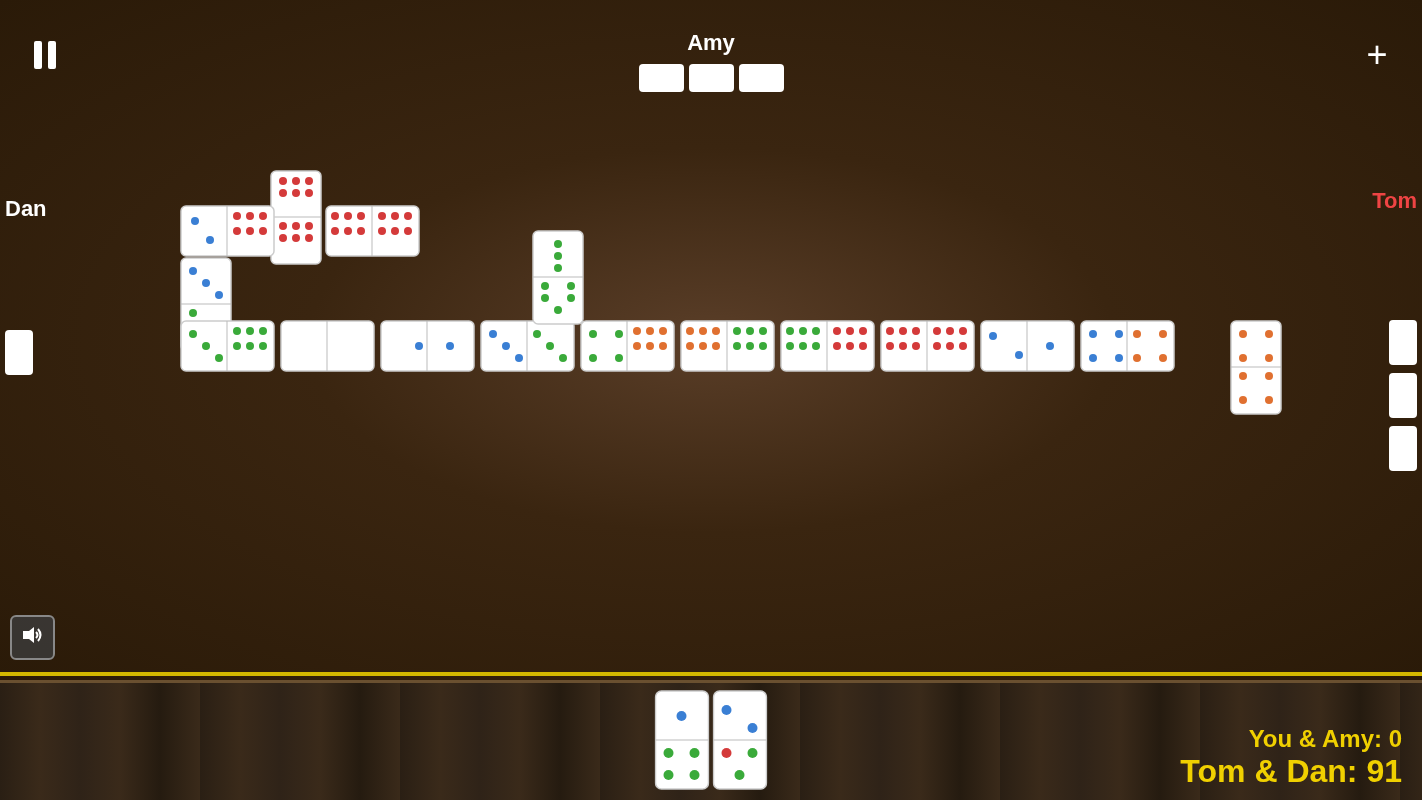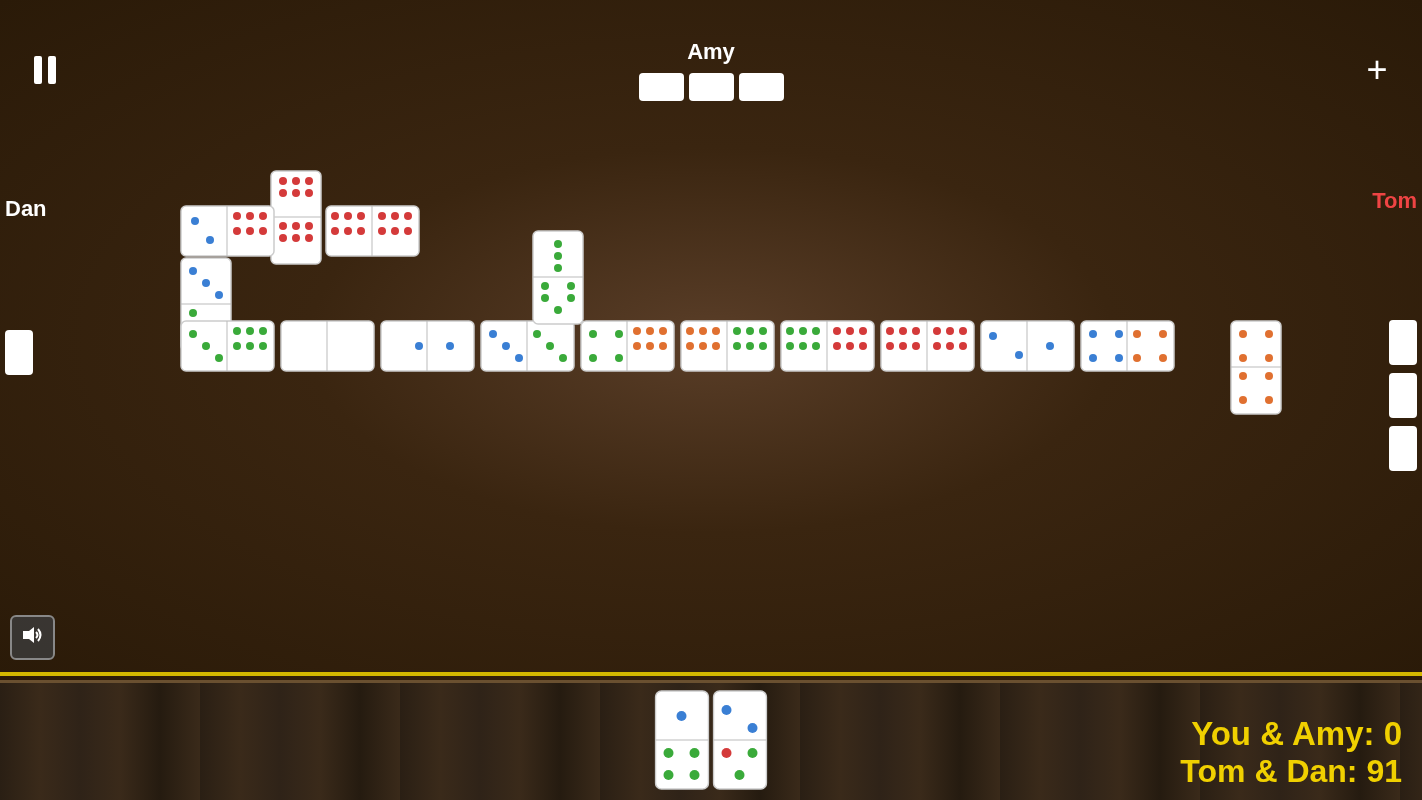--- a/index.html
+++ b/index.html
@@ -66,21 +66,20 @@
     }
 
     
     #header {
       position: absolute;
       top: 30px;
       left: 0;
       width: 1422px;
       height: 80px;
       display: flex;
-      align-items: center;
       justify-content: space-between;
       padding: 0 20px;
     }
 
     #pause-button {
       width: 50px;
       height: 50px;
       display: flex;
       align-items: center;
       justify-content: center;
@@ -208,21 +207,21 @@
     
     #score-display {
       position: absolute;
       bottom: 10px;
       right: 20px;
       text-align: right;
     }
 
     #score-you-amy {
       color: #f0d000;
-      font-size: 33px;
+      font-size: 24px;
       font-weight: bold;
     }
 
     #score-tom-dan {
       color: #f0d000;
       font-size: 32px;
       font-weight: bold;
     }
 
     

